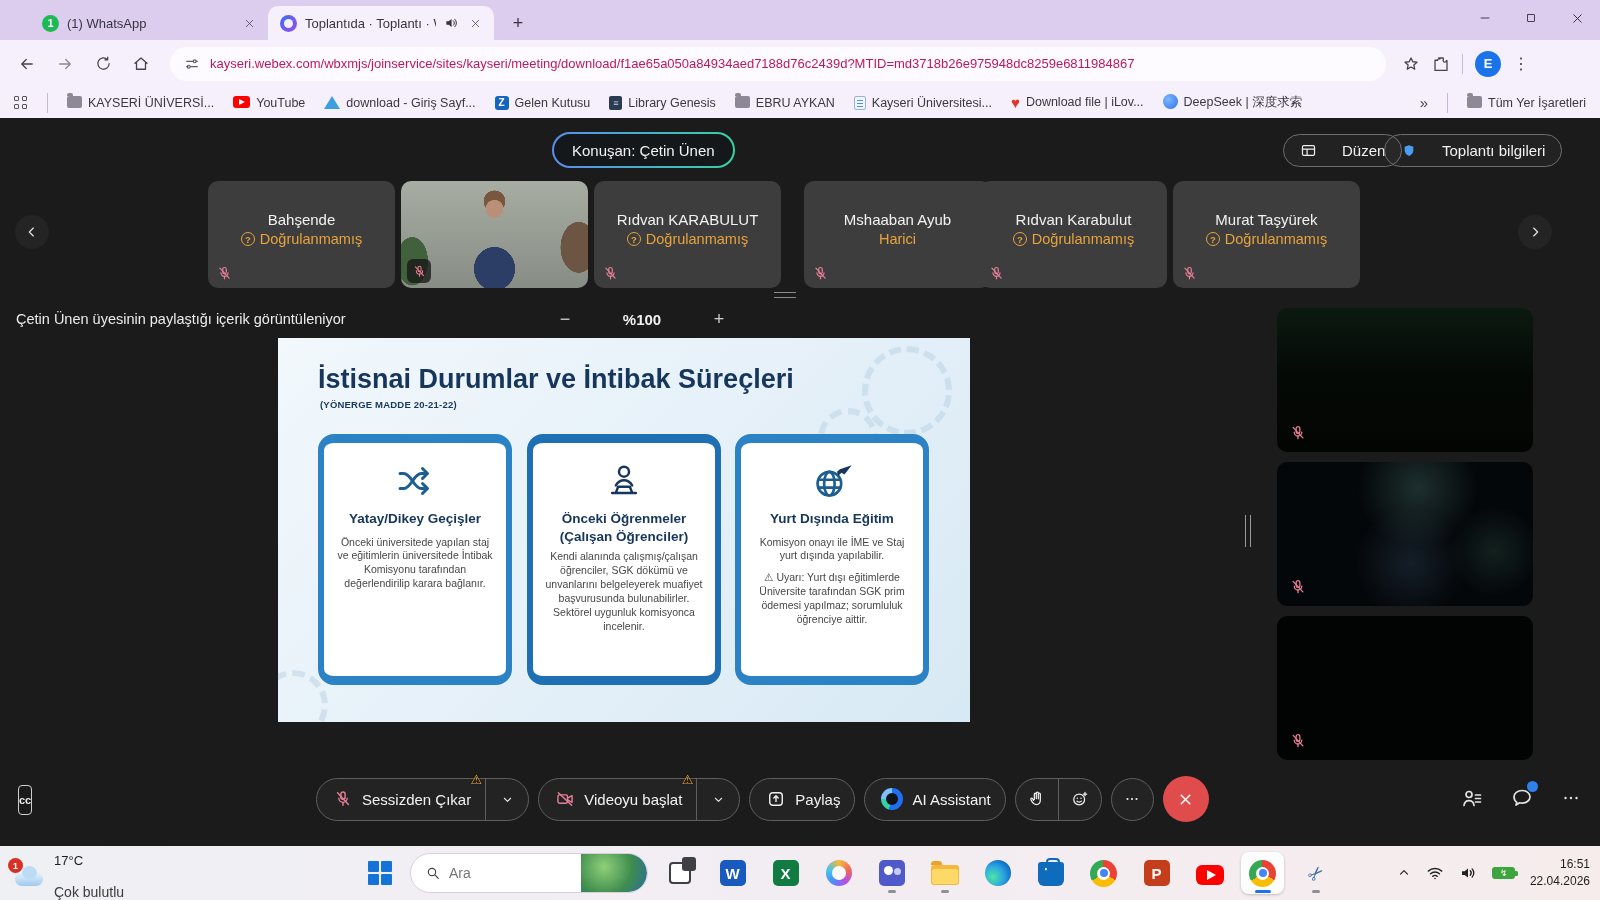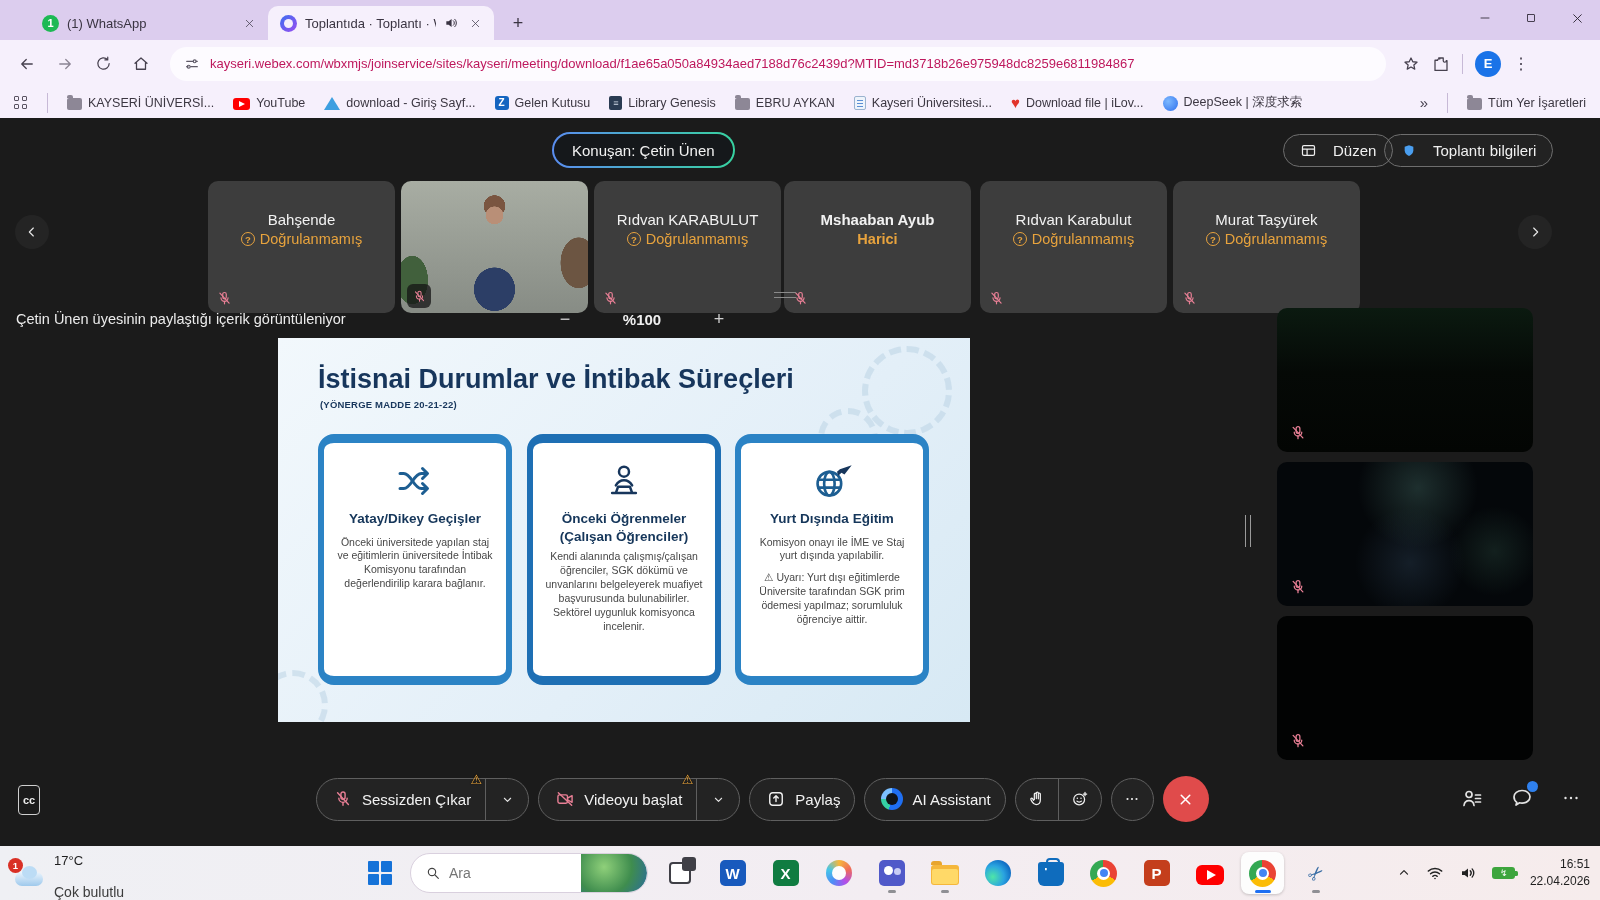--- a/index.html
+++ b/index.html
@@ -24,45 +24,45 @@
 
   .toolbar { position:absolute; top:40px; left:0; width:1600px; height:47px; background:#f6f0fc; display:flex; align-items:center; padding:0 10px; gap:4px; }
   .navbtn { width:34px; height:34px; border-radius:50%; display:flex; align-items:center; justify-content:center; color:#47414f; font-size:18px; flex:none; }
   .urlbar { width:1216px; height:34px; margin-left:8px; background:#fdfbff; border-radius:17px; display:flex; align-items:center; padding:0 14px; gap:10px; flex:none; }
   .urltext { font-size:13px; color:#be185d; white-space:nowrap; overflow:hidden; }
   .tbright { display:flex; align-items:center; gap:12px; margin-left:12px; }
   .avatar { width:26px; height:26px; border-radius:50%; background:#1a73e8; color:#fff; font-size:13px; font-weight:bold; display:flex; align-items:center; justify-content:center; }
   .vsep { width:1px; height:20px; background:#c7b9d6; }
 
   .bmbar { position:absolute; top:87px; left:0; width:1600px; height:31px; background:#f6f0fc; display:flex; align-items:center; padding:0 14px; gap:19px; font-size:12.5px; color:#3c3742; }
-  .bm { display:flex; align-items:flex-end; gap:6px; white-space:nowrap; }
+  .bm { display:flex; align-items:flex-start; gap:6px; white-space:nowrap; }
   .appsgrid { width:14px; height:14px; display:grid; grid-template-columns:5px 5px; grid-template-rows:5px 5px; gap:3px; }
   .appsgrid i { border:1.4px solid #5a5462; border-radius:1px; }
   .fold { width:15px; height:12px; background:#8d8796; border-radius:2px; position:relative; }
   .fold::before { content:""; position:absolute; top:-3px; left:0; width:6px; height:3px; background:#8d8796; border-radius:2px 2px 0 0; }
   .bm-yt { width:17px; height:12px; background:#f00; border-radius:3px; position:relative; }
   .bm-yt::after { content:""; position:absolute; left:6px; top:3px; border-left:6px solid #fff; border-top:3px solid transparent; border-bottom:3px solid transparent; }
   .bm-tri { width:0; height:0; border-left:8px solid transparent; border-right:8px solid transparent; border-bottom:13px solid #3d9fe0; }
   .bm-z { width:14px; height:14px; background:#1565c0; color:#fff; border-radius:3px; font-size:10px; font-weight:bold; display:flex; align-items:center; justify-content:center; }
   .bm-lg { width:13px; height:14px; background:#2a3b52; color:#cfd8e6; border-radius:2px; font-size:9px; display:flex; align-items:center; justify-content:center; }
   .bm-doc { width:12px; height:14px; background:#eef4fb; border:1px solid #9bb3cf; border-radius:2px; position:relative; }
   .bm-doc::after { content:""; position:absolute; left:2px; top:3px; width:6px; height:1.5px; background:#5b8fd4; box-shadow:0 3px 0 #5b8fd4, 0 6px 0 #5b8fd4; }
   .bm-heart { color:#e2342c; font-size:15px; line-height:1; }
   .bm-ds { width:15px; height:15px; border-radius:50%; background:radial-gradient(circle at 35% 35%, #7db9ff, #2f6fed); }
   .bm-spacer { flex:1; }
 
   
   .webex { position:absolute; top:118px; left:0; width:1600px; height:728px; background:#1b1b1b; }
 
   .speaker-pill { position:absolute; left:552px; top:14px; height:36px; border-radius:18px; padding:2px; background:linear-gradient(90deg,#5a8df0,#37d2a0); }
   .speaker-pill-in { height:32px; border-radius:16px; background:#15181b; color:#f2f2f2; font-size:15px; display:flex; align-items:center; padding:0 18px; }
-  .hdrbtn { position:absolute; top:16px; height:33px; border:1px solid #6e6e6e; border-radius:17px; display:flex; align-items:center; gap:16px; padding:0 16px; color:#f0f0f0; font-size:15px; background:rgba(255,255,255,0.03); }
+  .hdrbtn { position:absolute; top:16px; height:33px; border:1px solid #6e6e6e; border-radius:17px; display:flex; align-items:center; gap:25px; padding:0 16px; color:#f0f0f0; font-size:15px; background:rgba(255,255,255,0.03); }
 
   .strip-nav { position:absolute; width:34px; height:34px; border-radius:50%; background:#242424; color:#e8e8e8; display:flex; align-items:center; justify-content:center; top:97px; }
-  .tile { position:absolute; top:63px; width:187px; height:132px; border-radius:10px; background:#3d3d3d; overflow:hidden; }
+  .tile { position:absolute; top:63px; width:187px; height:107px; border-radius:10px; background:#3d3d3d; overflow:hidden; }
   .tile .tname { margin-top:30px; text-align:center; font-size:15px; color:#f2f2f2; white-space:nowrap; }
   .tile .tstatus { margin-top:3px; display:flex; align-items:center; justify-content:center; gap:5px; font-size:14.5px; color:#e8a33d; }
   .qicon { width:14px; height:14px; border:1.3px solid #e8a33d; border-radius:50%; color:#e8a33d; font-size:9.5px; font-weight:bold; display:flex; align-items:center; justify-content:center; }
   .tmic { position:absolute; left:8px; bottom:6px; width:17px; height:17px; color:#e87f95; }
   .tile.video { background:
       radial-gradient(circle 9px at 50% 26%, #b98f77 97%, transparent),
       radial-gradient(circle 11px at 50% 19%, #7a5540 97%, transparent),
       radial-gradient(ellipse 34px 36px at 50% 82%, #2c3e66 60%, transparent 61%),
       radial-gradient(ellipse 26px 40px at 6% 75%, #41603c 60%, transparent 61%),
       radial-gradient(ellipse 30px 42px at 95% 62%, #6c5542 60%, transparent 61%),
@@ -105,21 +105,21 @@
   .cmain { display:flex; align-items:center; gap:9px; padding:0 14px 0 16px; height:100%; }
   .cdiv { width:1px; height:100%; background:#5f5f5f; }
   .cchev { width:42px; height:100%; display:flex; align-items:center; justify-content:center; color:#e6e6e6; }
   .warnbadge { position:absolute; top:-7px; font-size:13px; color:#f0a93c; text-shadow:0 0 2px #000; }
   .pinkic { color:#e87f95; width:20px; height:20px; }
   .whiteic { width:20px; height:20px; color:#f0f0f0; }
   .aidot { width:22px; height:22px; border-radius:50%; background:conic-gradient(#1f6ff2 0 55%, #35d0a5 55% 75%, #7cc0ff 75% 100%); position:relative; }
   .aidot::after { content:""; position:absolute; inset:5px; border-radius:50%; background:#101418; }
   .roundbtn { width:43px; height:43px; border:1px solid #5f5f5f; border-radius:50%; background:rgba(255,255,255,.04); display:flex; align-items:center; justify-content:center; color:#f0f0f0; }
   .leave { width:46px; height:46px; border-radius:50%; background:#e04b4b; display:flex; align-items:center; justify-content:center; color:#fff; border:none; }
-  .ccbtn { position:absolute; left:18px; top:667px; width:22px; height:30px; border:1.6px solid #cfcfcf; border-radius:4px; color:#ececec; font-size:11px; font-weight:bold; display:flex; align-items:center; justify-content:center; }
+  .ccbtn { position:absolute; left:18px; top:667px; width:14px; height:30px; border:1.6px solid #cfcfcf; border-radius:4px; color:#ececec; font-size:11px; font-weight:bold; display:flex; align-items:center; justify-content:center; }
   .rightctrl { position:absolute; right:18px; top:668px; display:flex; align-items:center; gap:26px; color:#e3e3e3; }
   .chatwrap { position:relative; }
   .bluedot { position:absolute; right:-4px; top:-5px; width:11px; height:11px; border-radius:50%; background:#2f80ed; }
 
   
   .taskbar { position:absolute; top:846px; left:0; width:1600px; height:54px; background:linear-gradient(90deg,#eff0f4 0%,#f3edf2 55%,#f6ecec 100%); }
   .weather { position:absolute; left:12px; top:7px; display:flex; align-items:center; gap:8px; }
   .cloud { position:relative; width:34px; height:30px; }
   .cloud::before { content:""; position:absolute; left:3px; top:10px; width:28px; height:14px; background:linear-gradient(#eaf4fd,#9ec9ec); border-radius:8px; }
   .cloud::after { content:""; position:absolute; left:10px; top:4px; width:15px; height:13px; background:#bcdcf5; border-radius:50%; }
@@ -381,21 +381,21 @@
     <svg class="tmic" viewBox="0 0 24 24">
         <g class="ic">
           <rect x="9.5" y="3.5" width="5" height="9" rx="2.5"></rect>
           <path d="M7 11a5 5 0 0 0 10 0"></path>
           <path d="M12 16v3.5"></path>
           <path d="M5.5 4.5l13 14"></path>
         </g>
       </svg>
   </div>
 
-  <div class="tile" style="left:784px;font-weight:bold;">
+  <div class="tile" style="left:804px;">
     <div class="tname">Mshaaban Ayub</div>
     <div class="tstatus">
         <span>Harici</span>
       </div>
     <svg class="tmic" viewBox="0 0 24 24">
         <g class="ic">
           <rect x="9.5" y="3.5" width="5" height="9" rx="2.5"></rect>
           <path d="M7 11a5 5 0 0 0 10 0"></path>
           <path d="M12 16v3.5"></path>
           <path d="M5.5 4.5l13 14"></path>

